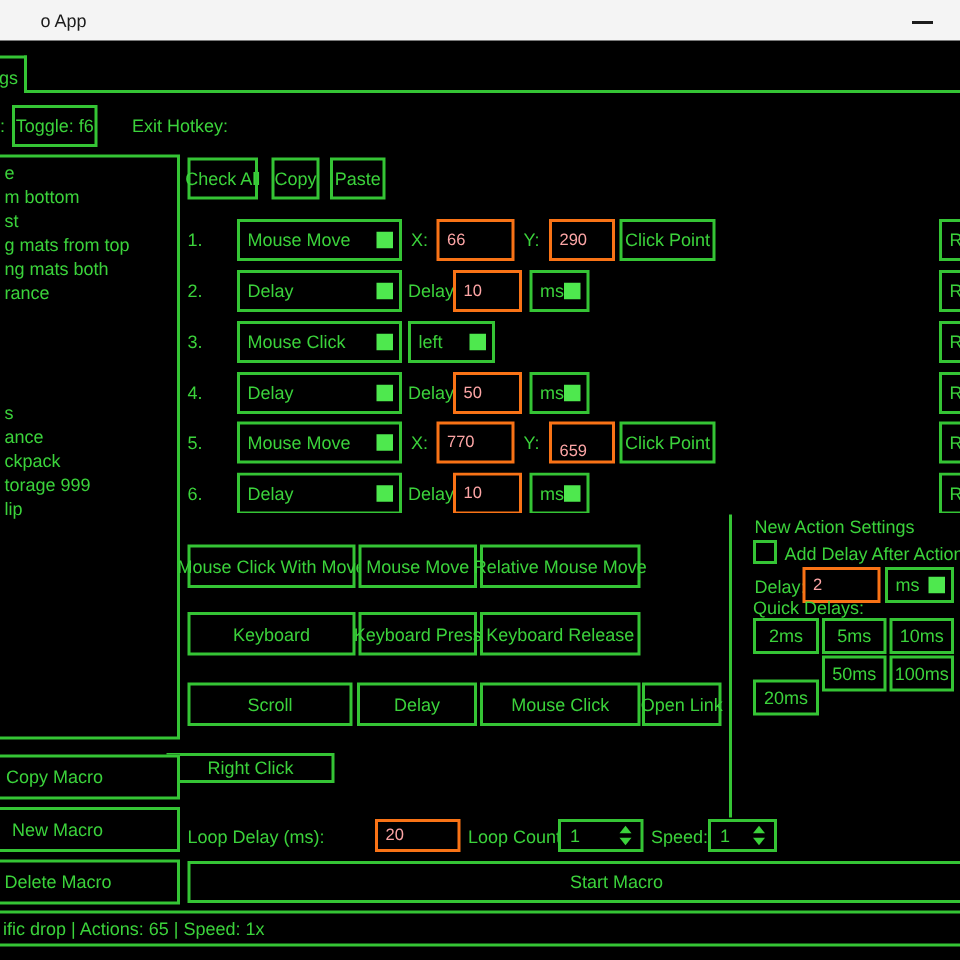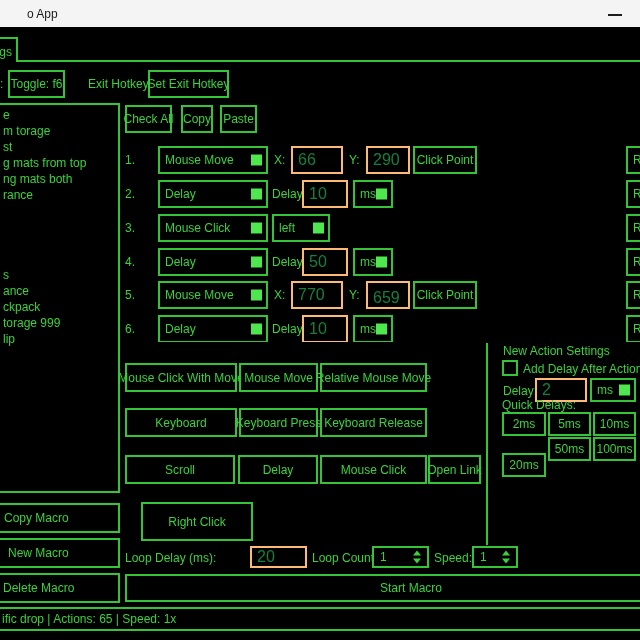--- a/index.html
+++ b/index.html
@@ -3,21 +3,21 @@
 <meta charset="utf-8">
 <style>
   html,body{margin:0;padding:0;background:#000;}
   #app{position:relative;width:640px;height:640px;background:#000;overflow:hidden;
        font-family:"Liberation Sans",sans-serif;}
   .lbl{position:absolute;color:#3bd23b;font-size:12px;line-height:14px;white-space:nowrap;}
   .btn{position:absolute;display:flex;align-items:center;justify-content:center;
        background:#000;border:2px solid #35c435;color:#3bd23b;font-size:12px;
        box-sizing:border-box;white-space:nowrap;cursor:default;}
   .inp{position:absolute;display:flex;align-items:center;background:#000;
-       border:2px solid #fdba74;color:#15803d;font-size:16px;padding-left:5px;
+       border:2px solid #f97316;color:#fca5a5;font-size:11px;padding-left:5px;
        box-sizing:border-box;white-space:nowrap;overflow:hidden;}
   .dd{position:absolute;display:flex;align-items:center;background:#000;
       border:2px solid #35c435;color:#3bd23b;font-size:12px;padding-left:5px;
       box-sizing:border-box;white-space:nowrap;}
   .sq{position:absolute;right:4px;top:50%;transform:translateY(-50%);
       width:11px;height:11px;background:#4ee84e;}
   .row{position:absolute;left:0;width:640px;height:28px;}
   .row>*{top:0;}
   .rownum{position:absolute;left:125px;width:20px;height:28px;display:flex;align-items:center;
           color:#3bd23b;font-size:12px;}
@@ -60,27 +60,24 @@
   <div class="tabline"></div>
   <div class="tab">
     <span>gs</span>
   </div>
 
   <span class="lbl" style="left:0;top:77px;">:</span>
   <div class="btn" style="left:8px;top:70px;width:57px;height:28px;justify-content:center;">
     <span>Toggle: f6</span>
   </div>
   <span class="lbl" style="left:88px;top:77px;">Exit Hotkey:</span>
-  <div class="btn" style="left:148px;top:70px;width:81px;height:28px;">
-    <span>Set Exit Hotkey</span>
-  </div>
 
   <div class="sidebar">
     <div class="sbitem" style="top:3px;">e</div>
-    <div class="sbitem" style="top:19px;">m torage</div>
+    <div class="sbitem" style="top:19px;">m bottom</div>
     <div class="sbitem" style="top:35px;">st</div>
     <div class="sbitem" style="top:51px;">g mats from top</div>
     <div class="sbitem" style="top:67px;">ng mats both</div>
     <div class="sbitem" style="top:83px;">rance</div>
     <div class="sbitem" style="top:163px;">s</div>
     <div class="sbitem" style="top:179px;">ance</div>
     <div class="sbitem" style="top:195px;">ckpack</div>
     <div class="sbitem" style="top:211px;">torage 999</div>
     <div class="sbitem" style="top:227px;">lip</div>
   </div>
@@ -239,21 +236,21 @@
   <div class="btn" style="left:238px;top:455px;width:80px;height:29px;">
     <span>Delay</span>
   </div>
   <div class="btn" style="left:320px;top:455px;width:107px;height:29px;">
     <span>Mouse Click</span>
   </div>
   <div class="btn" style="left:428px;top:455px;width:53px;height:29px;">
     <span>Open Link</span>
   </div>
 
-  <div class="btn" style="left:141px;top:502px;width:112px;height:39px;">
+  <div class="btn" style="left:111px;top:502px;width:112px;height:20px;">
     <span>Right Click</span>
   </div>
 
   <span class="lbl" style="left:503px;top:344px;">New Action Settings</span>
   <div class="checkbox"></div>
   <span class="lbl" style="left:523px;top:362px;">Add Delay After Action</span>
   <span class="lbl" style="left:503px;top:384px;">Delay:</span>
   <div class="inp" style="left:535px;top:378px;width:52px;height:24px;">
     <span>2</span>
   </div>

